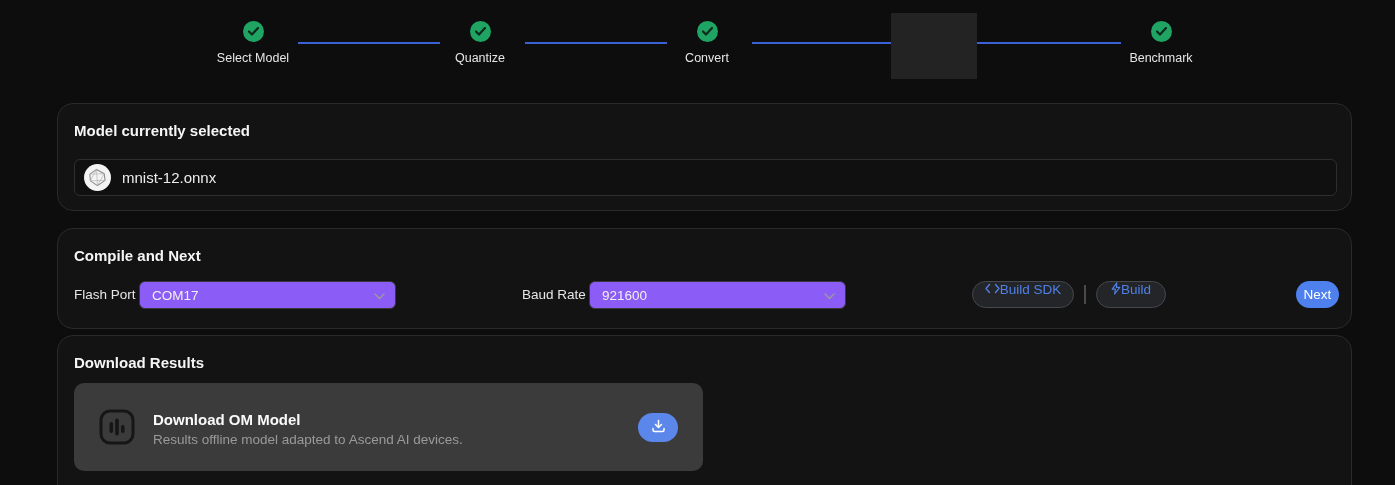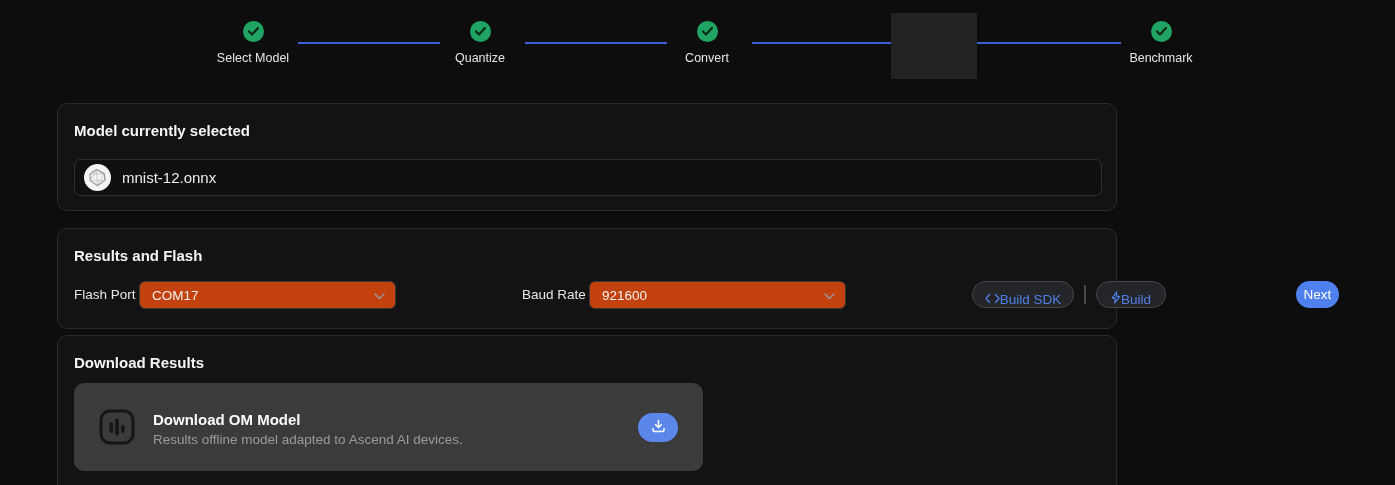--- a/index.html
+++ b/index.html
@@ -14,45 +14,45 @@
                  display:flex; align-items:center; justify-content:center; }
   .step-circle.done { background:#1fa463; }
   .step-circle.active { background:#4d80e8; }
   .step-label { margin-top:9px; font-size:12.5px; color:#e6e6e6; }
   .step.active .step-label { color:#5585ef; }
   .active-box { position:absolute; left:891px; top:13px; width:86px; height:66px;
                 background:#232323; }
   .connector { position:absolute; top:42px; height:2px; background:#3a62d4; }
 
   
-  .card { position:absolute; left:57px; width:1060px; background:#131313;
-          border:1px solid #2a2a2a; border-radius:10px; }
+  .card { position:absolute; left:57px; width:1295px; background:#131313;
+          border:1px solid #2a2a2a; border-radius:16px; }
   .card-title { position:absolute; left:16px; top:18px; font-size:15px; font-weight:700;
                 color:#f5f5f5; white-space:nowrap; }
 
   
   .card-model { top:103px; height:108px; }
   .model-row { position:absolute; left:16px; right:14px; top:55px; height:37px;
                border:1px solid #2e2e2e; border-radius:6px; background:#101010;
                display:flex; align-items:center; padding-left:9px; gap:11px;text-align:center; }
   .onnx-badge { width:27px; height:27px; border-radius:50%; background:#f4f4f4;
                 display:flex; align-items:center; justify-content:center; flex:0 0 auto; }
   .model-name { font-size:15px; color:#ececec; }
 
   
   .card-compile { top:228px; height:101px; }
   .form-row { position:absolute; left:0; top:52px; width:100%; height:28px; }
   .field-label { position:absolute; font-size:13.5px; color:#e6e6e6; line-height:28px; }
-  .select { position:absolute; height:28px; width:257px; background:#c2410c;
+  .select { position:absolute; height:28px; width:257px; background:#8b5cf6;
             border:1px solid #383838; border-radius:6px; color:#f0f0f0;
             font-size:13.5px; display:flex; align-items:center; padding:0 10px 0 12px;
             cursor:pointer; }
   .select .sel-value { flex:1; }
   .pill-btn { position:absolute; height:27px; border-radius:14px; background:#232528;
-              border:1px solid #45484d; display:flex; align-items:flex-end; 
+              border:1px solid #45484d; display:flex; align-items:flex-start; 
               justify-content:center; color:#5080e6; font-size:13.5px; cursor:pointer; }
   .v-divider { position:absolute; top:4px; width:2px; height:19px; background:#4a4a4a; }
   .next-btn { position:absolute; height:27px; width:43px; border-radius:14px;
               background:#4e80ee; color:#ffffff; font-size:13.5px; display:flex;
               align-items:center; justify-content:center; border:none; cursor:pointer; }
 
   
   .card-download { top:335px; height:170px; }
   .dl-item { position:absolute; left:16px; top:47px; width:629px; height:88px;
              background:#3b3b3b; border-radius:10px; }
@@ -121,21 +121,21 @@
         <svg width="19" height="19" viewBox="0 0 20 20">
           <polygon points="9,1.5 17,6 18,13 10,18.5 2.5,13.5 2,6.5" fill="none" stroke="#8a8a8a" stroke-width="1.1"></polygon>
           <path d="M9,1.5 L10,18.5 M2,6.5 L17,6 M2.5,13.5 L18,13 M9,1.5 L2.5,13.5 M17,6 L10,18.5" stroke="#b0b0b0" stroke-width="0.7" fill="none"></path>
         </svg>
       </span>
       <span class="model-name">mnist-12.onnx</span>
     </div>
   </div>
 
   <div class="card card-compile">
-    <div class="card-title">Results and Flash</div>
+    <div class="card-title">Compile and Next</div>
     <div class="form-row">
 
       <span class="field-label" style="left:16px;">Flash Port</span>
       <div class="select" style="left:81px;">
         <span class="sel-value">COM17</span>
         <span>
           <svg width="11" height="7" viewBox="0 0 11 7">
               <path d="M1 1 L5.5 5.5 L10 1" stroke="#9a9a9a" stroke-width="1.4" fill="none" stroke-linecap="round"></path>
             </svg>
         </span>

